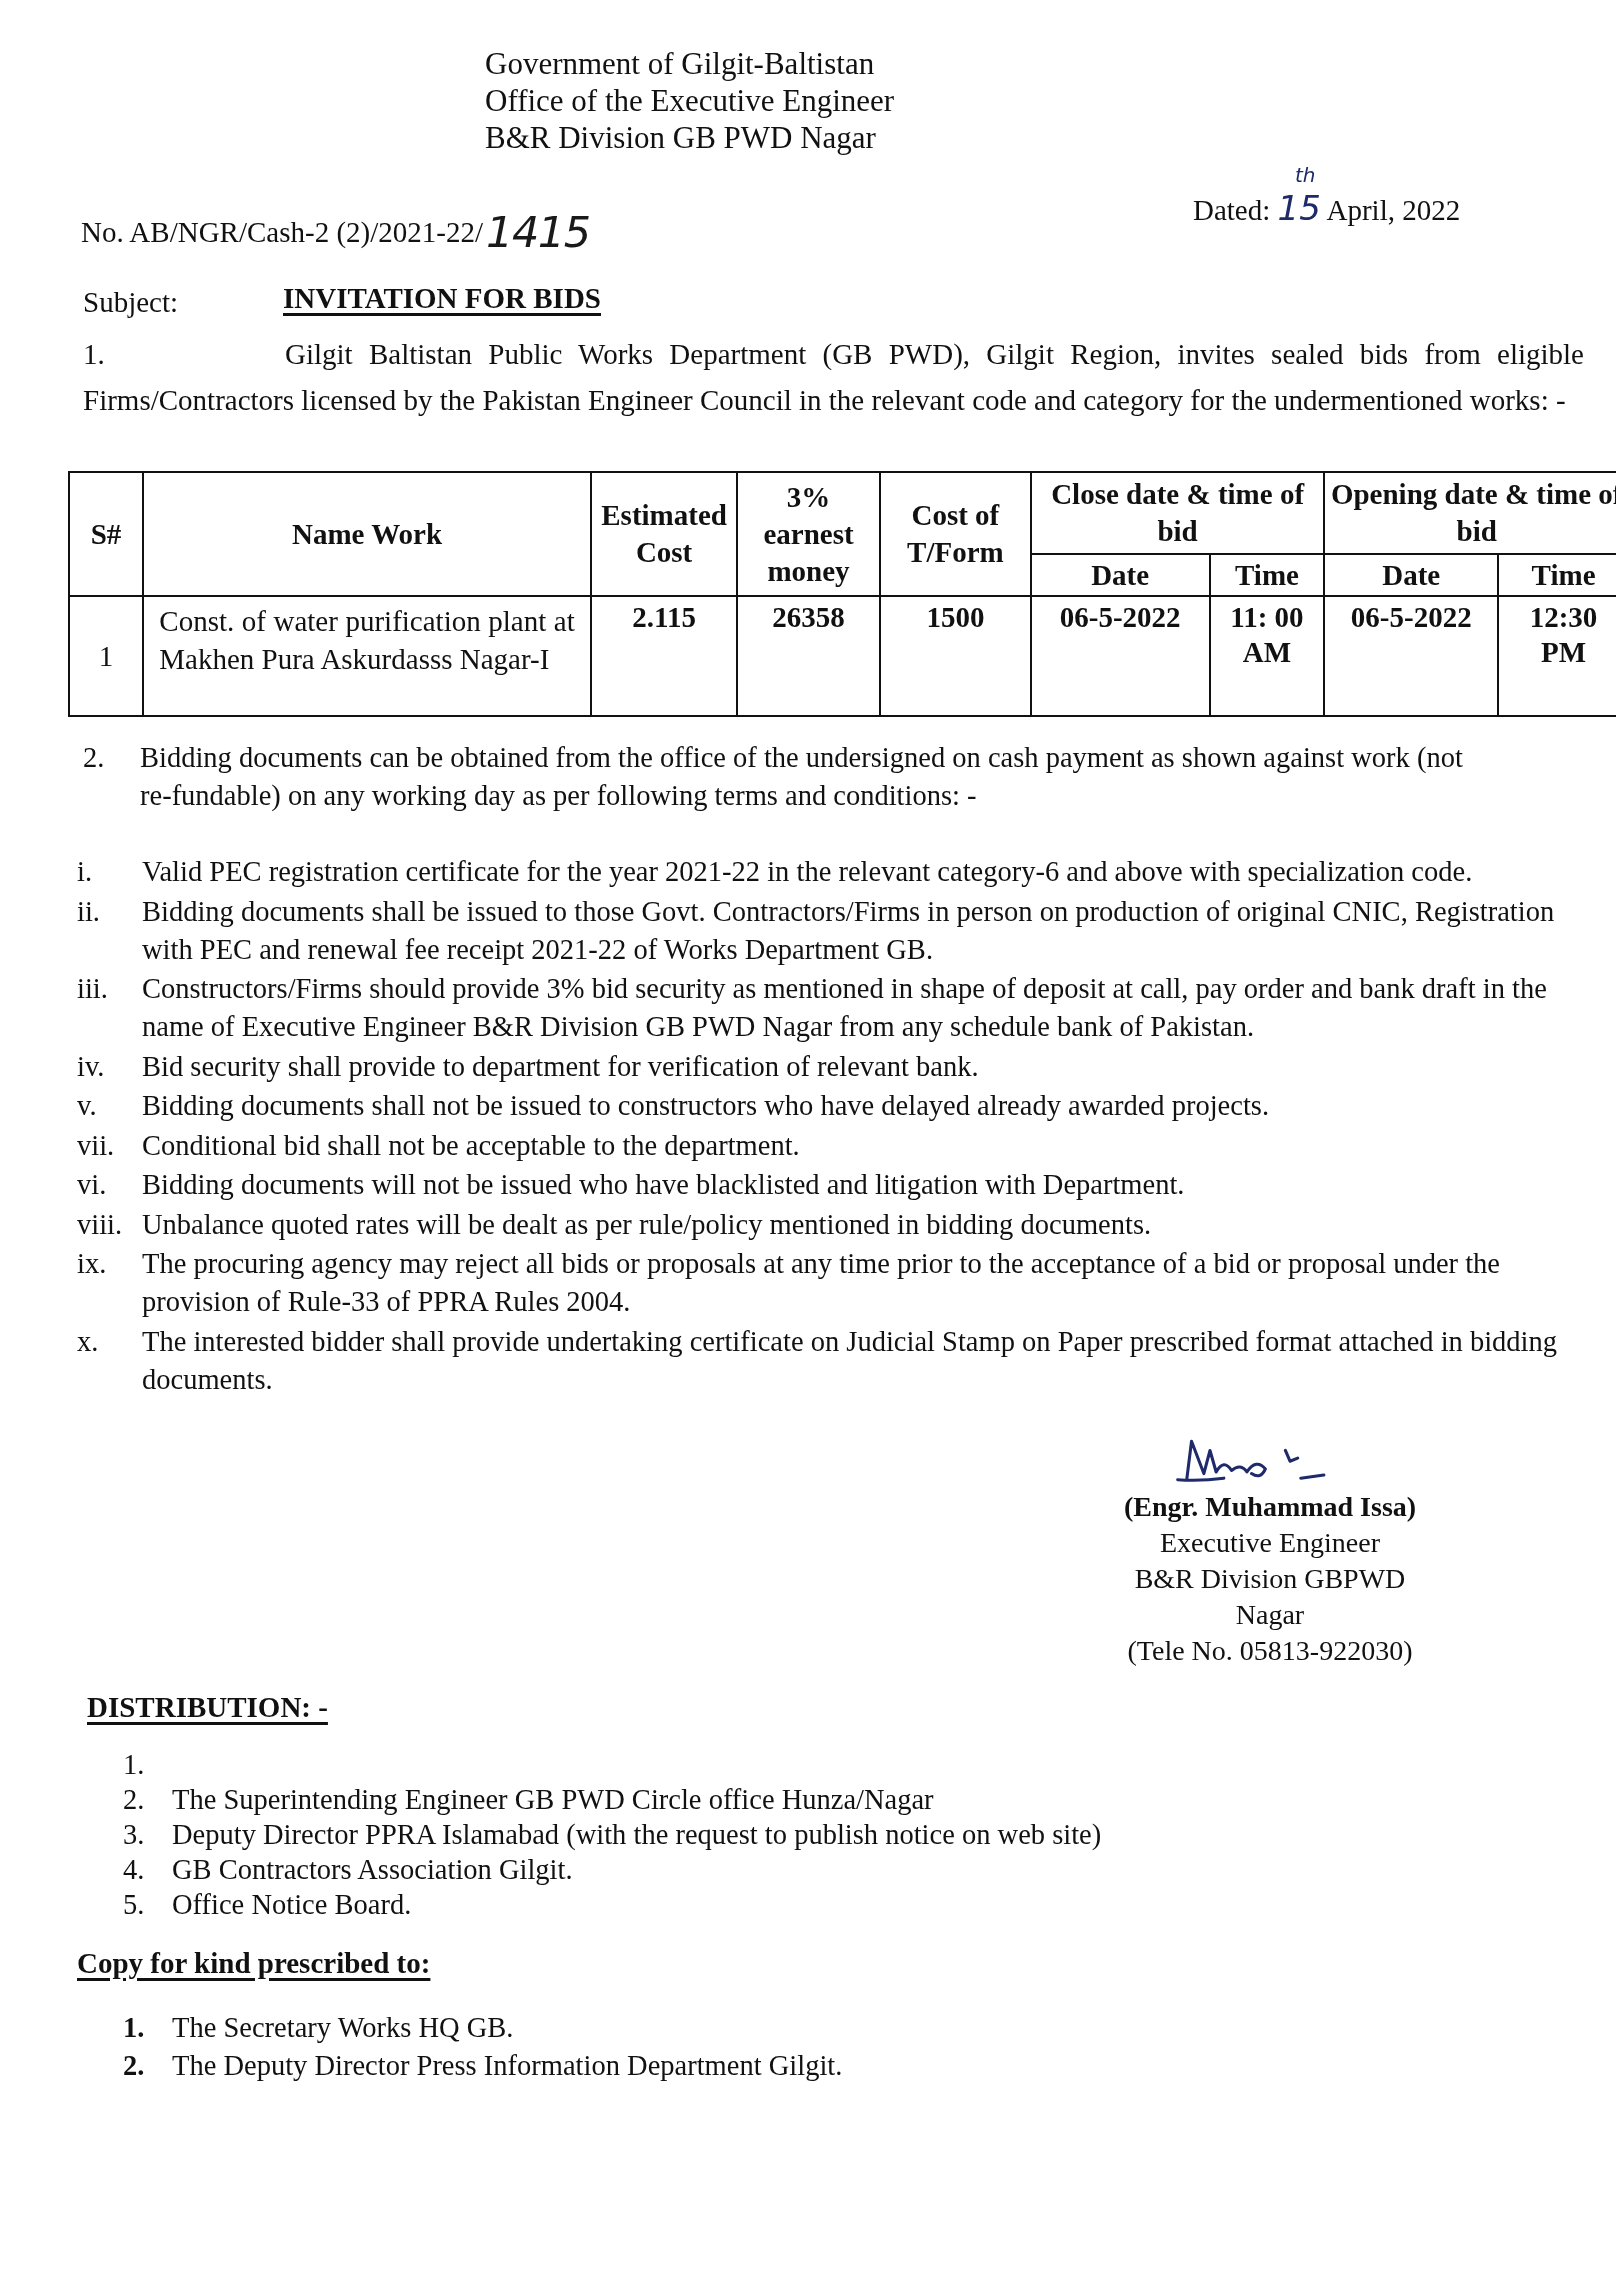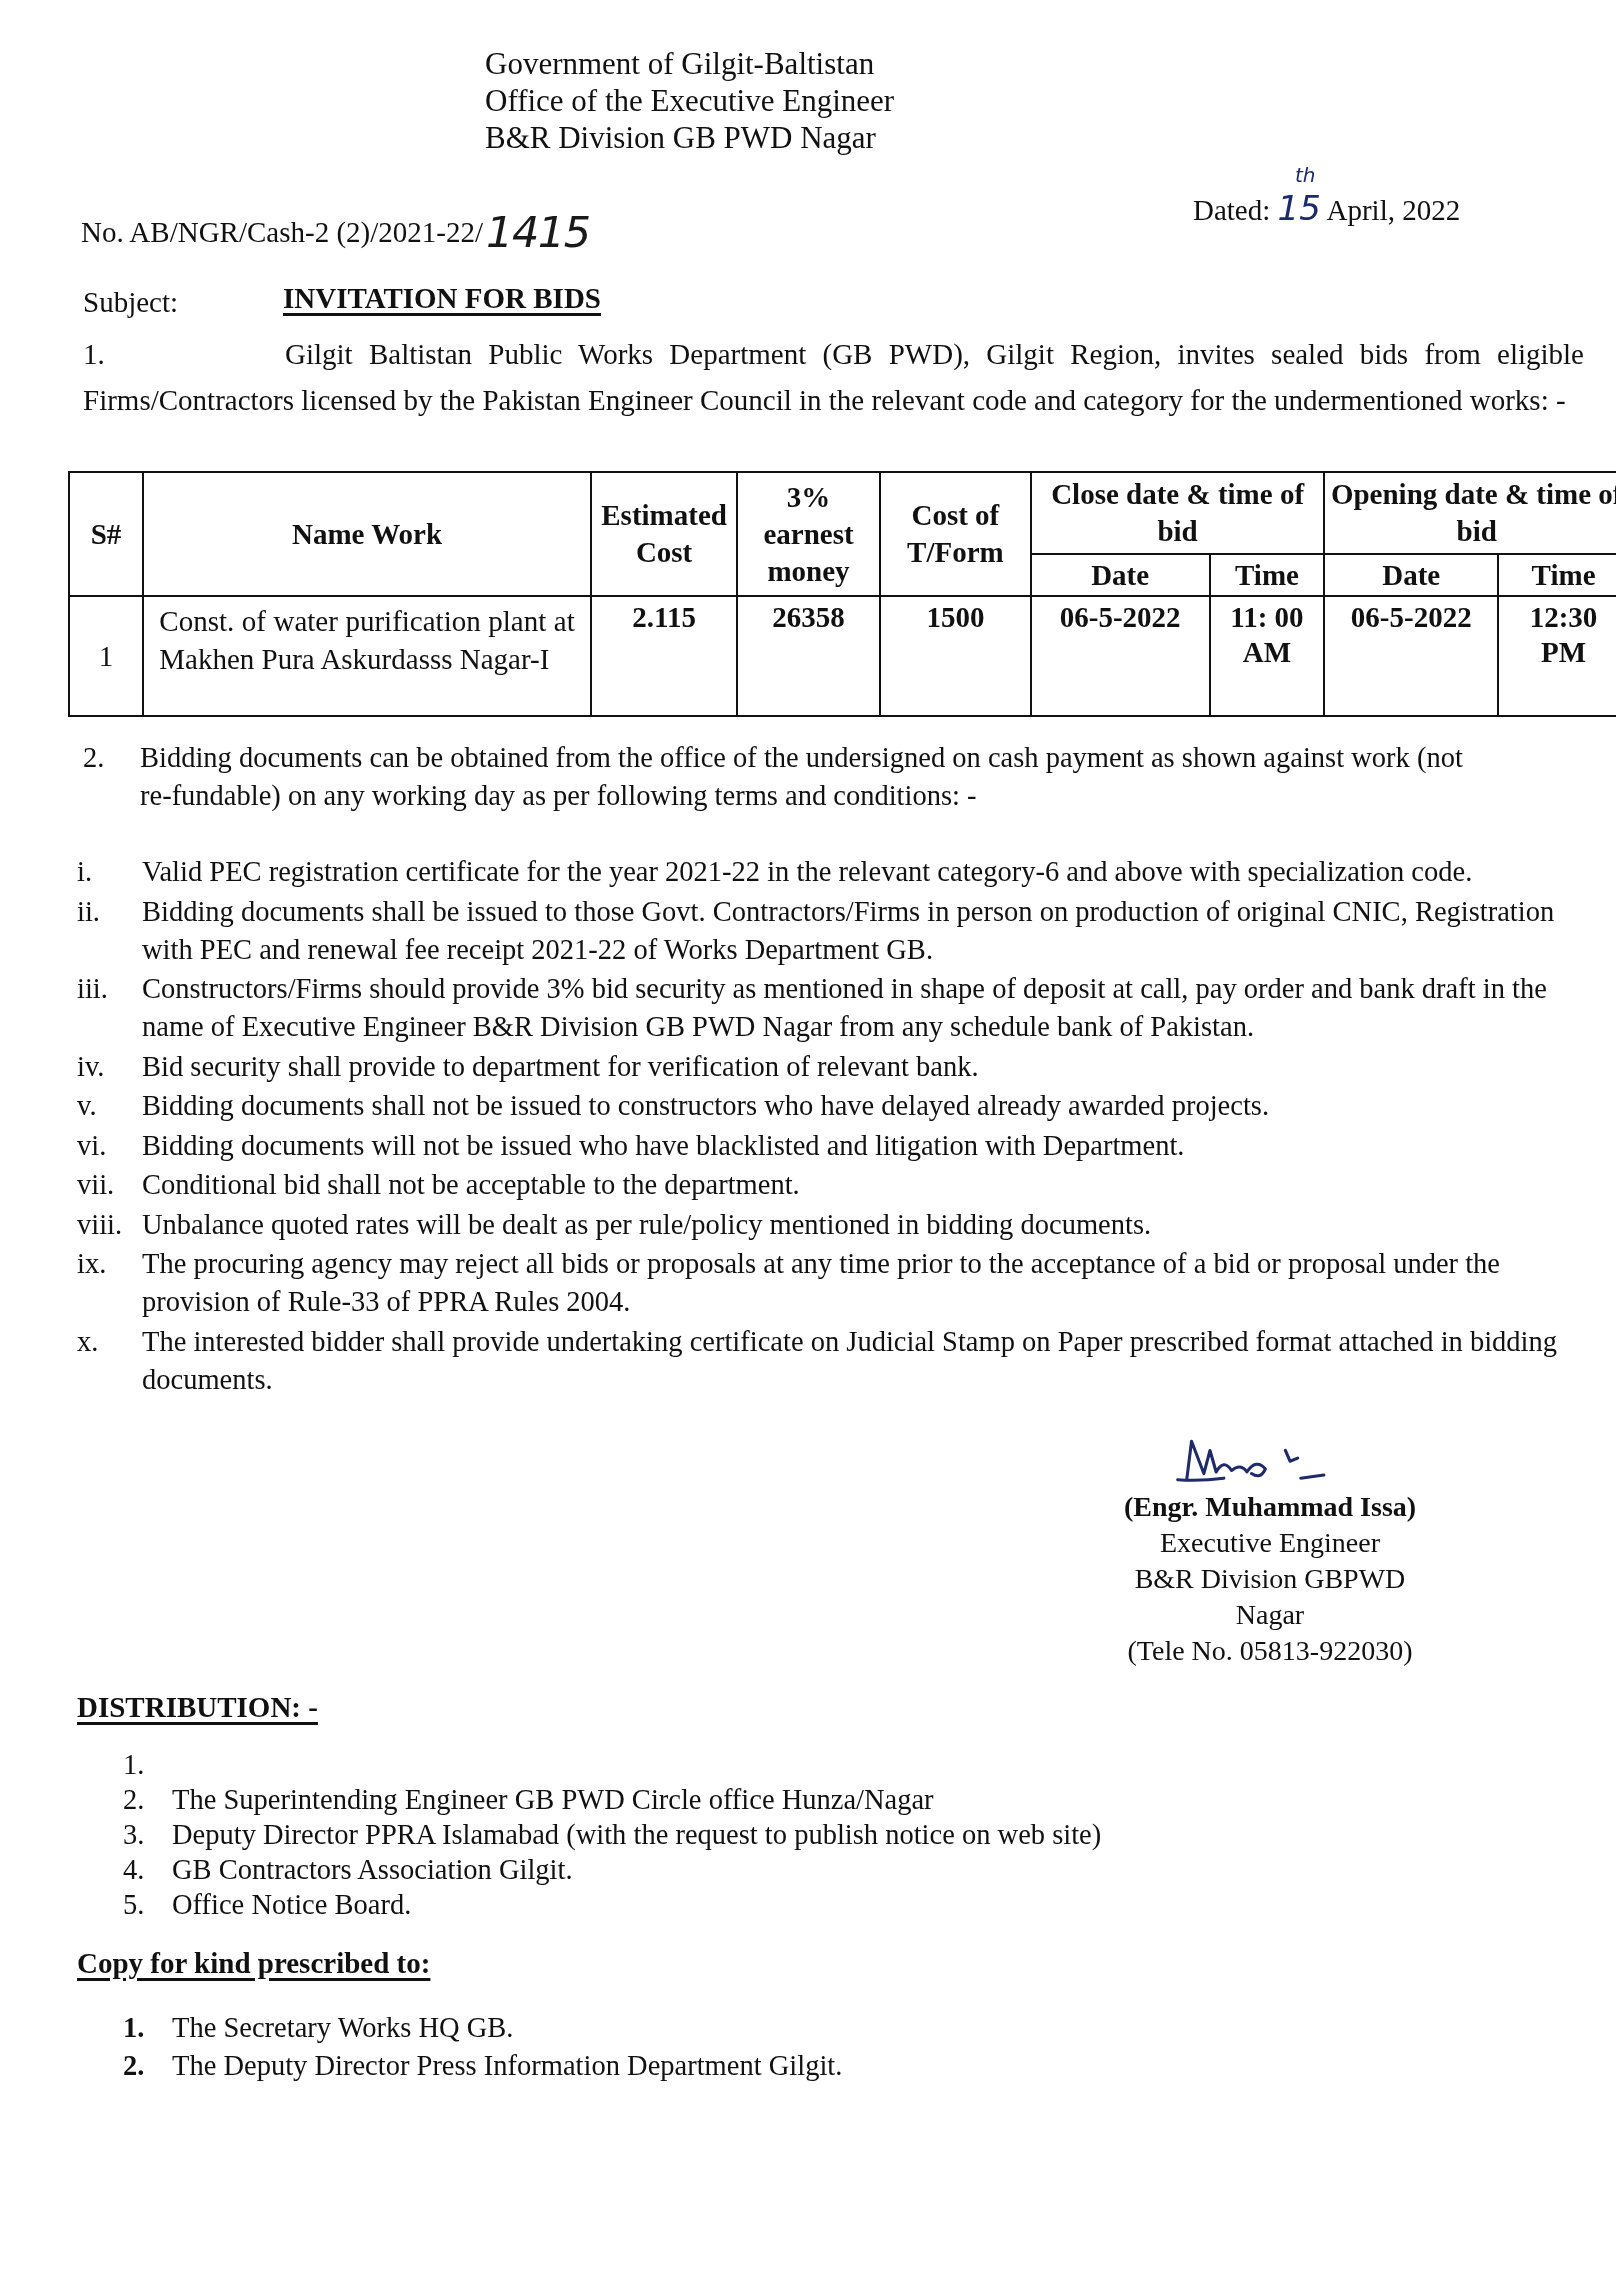--- a/index.html
+++ b/index.html
@@ -55,21 +55,21 @@
   .term .roman { width: 65px; flex: none; }
   .term .txt { flex: 1; }
 
   
   .signature { left: 1070px; top: 1435px; width: 400px; text-align: center; font-size: 28px; line-height: 36px; }
   .sig-mark { height: 54px; position: relative; }
   .sig-mark svg { position: absolute; left: 100px; top: 0; }
   .sig-name { font-weight: bold; }
 
   
-  .dist-title { left: 77px; top: 1691px; font-size: 29px; font-weight: bold; text-decoration: underline; text-decoration-thickness: 3.1px; text-underline-offset: 4.6px; }
+  .dist-title { left: 87px; top: 1691px; font-size: 29px; font-weight: bold; text-decoration: underline; text-decoration-thickness: 3.1px; text-underline-offset: 4.6px; }
   .dist-list { left: 123px; top: 1747px; font-size: 28.5px; line-height: 35px; list-style: none; }
   .dist-list li { display: flex; }
   .dist-list .n { width: 49px; }
 
   .copy-title { left: 77px; top: 1947px; font-size: 29px; font-weight: bold; text-decoration: underline; text-decoration-thickness: 3.1px; text-underline-offset: 4.6px; }
   .copy-list { left: 123px; top: 2009px; font-size: 28.5px; line-height: 38px; list-style: none; }
   .copy-list li { display: flex; }
   .copy-list .n { width: 49px; font-weight: bold; }
 </style>
 </head>
@@ -162,26 +162,26 @@
     </div>
   <div class="term">
       <span class="roman">iv.</span>
       <span class="txt">Bid security shall provide to department for verification of relevant bank.</span>
     </div>
   <div class="term">
       <span class="roman">v.</span>
       <span class="txt">Bidding documents shall not be issued to constructors who have delayed already awarded projects.</span>
     </div>
   <div class="term">
+      <span class="roman">vii.</span>
+      <span class="txt">Conditional bid shall not be acceptable to the department.</span>
+    </div>
+  <div class="term">
       <span class="roman">vi.</span>
       <span class="txt">Bidding documents will not be issued who have blacklisted and litigation with Department.</span>
-    </div>
-  <div class="term">
-      <span class="roman">vii.</span>
-      <span class="txt">Conditional bid shall not be acceptable to the department.</span>
     </div>
   <div class="term">
       <span class="roman">viii.</span>
       <span class="txt">Unbalance quoted rates will be dealt as per rule/policy mentioned in bidding documents.</span>
     </div>
   <div class="term">
       <span class="roman">ix.</span>
       <span class="txt">The procuring agency may reject all bids or proposals at any time prior to the acceptance of a bid or proposal under the provision of Rule-33 of PPRA Rules 2004.</span>
     </div>
   <div class="term">

